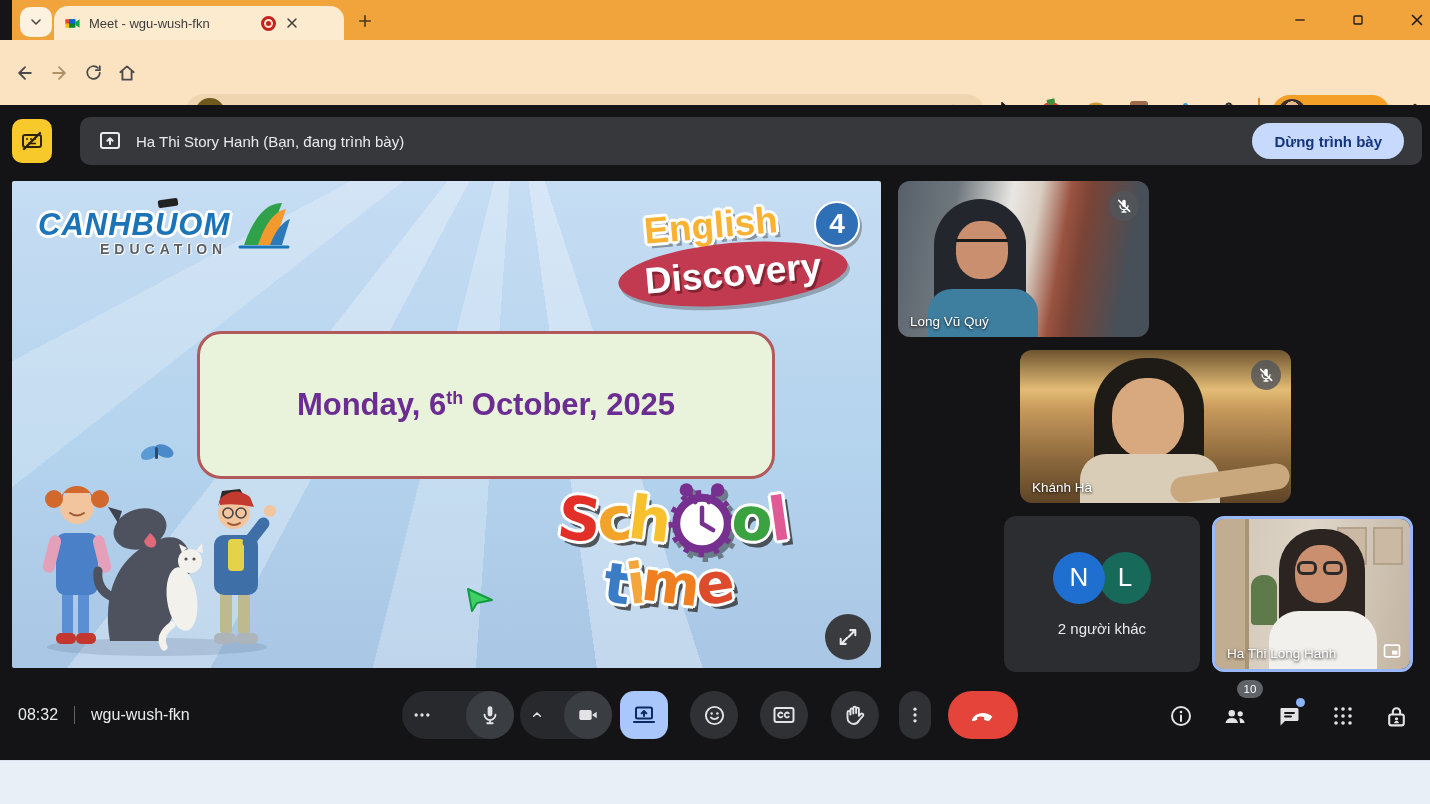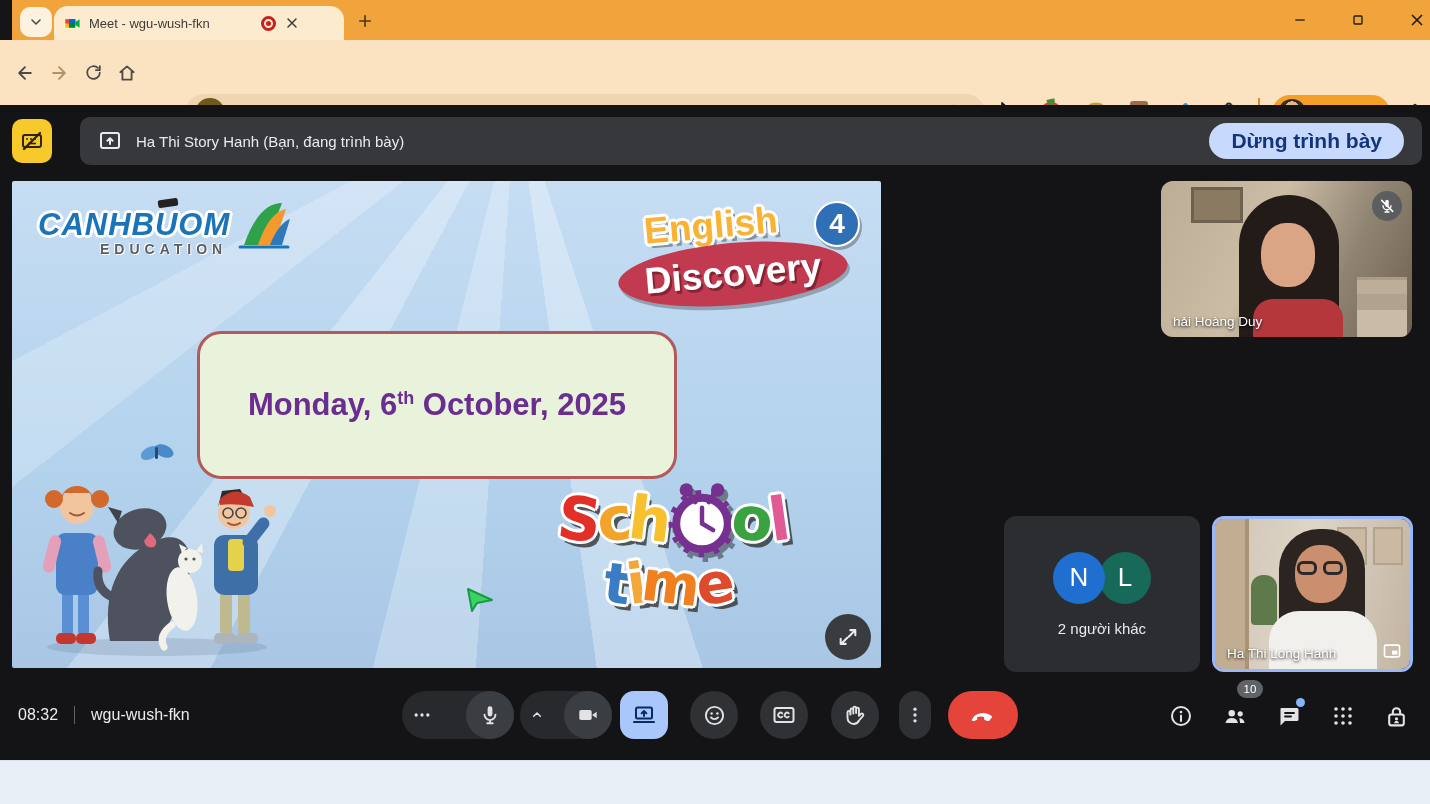--- a/index.html
+++ b/index.html
@@ -28,42 +28,42 @@
     display:flex;align-items:center;gap:8px;padding:0 6px}
   .avatar-sm{width:28px;height:28px;border-radius:50%;background:radial-gradient(circle at 50% 35%,#E8B68C 0 32%,#3A2E28 33% 62%,#C8613F 63%)}
   
   .stage{position:absolute;left:0;top:105px;width:1430px;height:655px;background:var(--meet-bg,#141416)}
   .warn-chip{position:absolute;left:12px;top:14px;width:40px;height:44px;border-radius:10px;background:#F8C92B;
     display:flex;align-items:center;justify-content:center;color:#2d2408}
   .banner{position:absolute;left:80px;top:12px;width:1342px;height:48px;border-radius:10px;background:var(--banner-bg,#36383B);
     display:flex;align-items:center;padding:0 18px;color:#E8EAED}
   .banner-text{font-size:15px;margin-left:14px}
   .stop-btn{margin-left:auto;height:36px;padding:0 22px;border-radius:18px;background:var(--stop-btn-bg,#C7DAFD);
-    color:var(--stop-btn-text,#14357D);font-size:21px;font-weight:bold;display:flex;align-items:center;border:none;cursor:pointer}
+    color:var(--stop-btn-text,#14357D);font-size:15px;font-weight:bold;display:flex;align-items:center;border:none;cursor:pointer}
   
   .present-tile{position:absolute;left:12px;top:76px;width:869px;height:487px;border-radius:2px;overflow:hidden;
     background:linear-gradient(180deg,#C6DDF3 0%,#B4D3ED 55%,#A9C7E5 100%)}
   .rays{position:absolute;inset:0;background:conic-gradient(from 152deg at 58% -18%,
     rgba(255,255,255,0) 0 10deg, rgba(255,255,255,.30) 10deg 20deg, rgba(255,255,255,0) 20deg 32deg,
     rgba(255,255,255,.25) 32deg 42deg, rgba(255,255,255,0) 42deg 56deg, rgba(255,255,255,.28) 56deg 66deg,
     rgba(255,255,255,0) 66deg 80deg, rgba(255,255,255,.22) 80deg 90deg, rgba(255,255,255,0) 90deg)}
   .brand{position:absolute;left:26px;top:26px;display:flex;align-items:flex-start;gap:6px}
   .brand-name{font-size:31px;font-weight:bold;font-style:italic;color:#1B74B8;letter-spacing:1px;
     text-shadow:-2px -2px 0 #fff,2px -2px 0 #fff,-2px 2px 0 #fff,2px 2px 0 #fff,0 3px 0 #fff,3px 0 0 #fff,0 -3px 0 #fff,-3px 0 0 #fff}
   .brand-sub{font-size:14px;letter-spacing:5px;color:#5A5E63;margin:-2px 0 0 62px;font-weight:bold;
     text-shadow:-1px -1px 0 #fff,1px 1px 0 #fff}
   .engdisc{position:absolute;left:600px;top:18px;width:255px;height:125px}
   .eng-top{position:absolute;left:32px;top:6px;font-size:37px;font-weight:bold;color:#F9B233;transform:rotate(-5deg);
     text-shadow:-2px -2px 0 #fff,2px -2px 0 #fff,-2px 2px 0 #fff,2px 2px 0 #fff,0 3px 0 #fff,3px 0 0 #fff,0 -3px 0 #fff,-3px 0 0 #fff,4px 5px 0 rgba(60,60,60,.45)}
   .disc-oval{position:absolute;left:6px;top:44px;width:230px;height:62px;border-radius:50%;background:#C23A50;transform:rotate(-5deg);
     display:flex;align-items:center;justify-content:center;box-shadow:2px 4px 0 rgba(60,60,60,.35)}
   .disc-text{font-size:37px;font-weight:bold;color:#fff;text-shadow:2px 3px 0 rgba(90,20,30,.6)}
   .lvl-circle{position:absolute;left:202px;top:2px;width:46px;height:46px;border-radius:50%;background:#2E6FB6;border:2px solid #fff;
     display:flex;align-items:center;justify-content:center;color:#fff;font-size:28px;font-weight:bold;box-shadow:2px 3px 0 rgba(60,60,60,.4)}
-  .title-box{position:absolute;left:185px;top:150px;width:480px;height:148px;border-radius:24px;background:var(--title-box-bg,#E9F3DC);
+  .title-box{position:absolute;left:185px;top:150px;width:578px;height:148px;border-radius:24px;background:var(--title-box-bg,#E9F3DC);
     border:3px solid var(--title-box-border,#B2595B);display:flex;flex-direction:column;align-items:center;justify-content:center;gap:6px}
   .title-line{font-size:31px;font-weight:bold;color:var(--title-text,#6B2D91)}
   .title-line sup{font-size:18px}
   .schooltime{position:absolute;left:548px;top:300px;width:312px;height:182px}
   .st-row{display:flex;align-items:center}
   .st-letter{display:inline-block;font-weight:bold;font-size:60px;margin:0 -2px;font-family:"DejaVu Sans","Liberation Sans",sans-serif;
     text-shadow:-2px -2px 0 #fff,2px -2px 0 #fff,-2px 2px 0 #fff,2px 2px 0 #fff,0 3px 0 #fff,3px 0 0 #fff,0 -3px 0 #fff,-3px 0 0 #fff,5px 6px 0 rgba(40,40,40,.75)}
   .st-row2 .st-letter{font-size:56px}
   .cursor-green{position:absolute;left:452px;top:402px}
   .expand-btn{position:absolute;right:10px;bottom:8px;width:46px;height:46px;border-radius:50%;background:#3A3B3E;
@@ -576,36 +576,48 @@
         <path d="M4 6 L28 17 L13 20 L8 28 Z" fill="#3ED163" stroke="#159A44" stroke-width="2" stroke-linejoin="round"></path>
       </svg>
 
       <button class="expand-btn">
         <svg width="22" height="22">
             <use href="#sym-expand"></use>
           </svg>
       </button>
     </div>
 
-
-    <div class="tile" style="left:1161px;top:76px;width:251px;height:156px">
-      <div class="vid" style="background:linear-gradient(115deg,#BCAD97 0%,#CBBCA5 40%,#8F8472 70%,#6E5F4E 100%)"></div>
-      <div class="abs" style="left:30px;top:6px;width:52px;height:36px;background:#8A7A62;border:3px solid #6E6150"></div>
-      <div class="abs" style="left:196px;top:96px;width:50px;height:60px;background:#C9BBA6;border-top:3px solid #AA9C86;box-shadow:inset 0 14px 0 #BCAE98, inset 0 30px 0 #B0A28C"></div>
-      <div class="abs" style="left:78px;top:14px;width:100px;height:150px;background:#221B18;border-radius:50px 50px 0 0"></div>
-      <div class="abs" style="left:100px;top:42px;width:54px;height:64px;background:#D9A584;border-radius:46%"></div>
-      <div class="abs" style="left:92px;top:118px;width:90px;height:40px;background:#B5373C;border-radius:20px 20px 0 0"></div>
+    <div class="tile" style="left:898px;top:76px;width:251px;height:156px">
+      <div class="vid" style="background:linear-gradient(100deg,#57606A 0%,#6F777E 22%,#E9E7E3 42%,#D9CEC2 52%,#9A5240 63%,#7A4436 70%,#474F58 88%)"></div>
+      <div class="abs" style="left:36px;top:18px;width:92px;height:150px;background:#23262C;border-radius:46px 46px 0 0"></div>
+      <div class="abs" style="left:58px;top:40px;width:52px;height:58px;background:#C98F6E;border-radius:45%"></div>
+      <div class="abs" style="left:58px;top:58px;width:52px;height:10px;border-top:3px solid #1a1a1a"></div>
+      <div class="abs" style="left:30px;top:108px;width:110px;height:60px;background:#3E7FA0;border-radius:24px 24px 0 0"></div>
       <span class="mute-chip">
           <svg width="16" height="16">
             <use href="#sym-micoff"></use>
           </svg>
         </span>
-      <span class="name-tag">hải Hoàng Duy</span>
-    </div>
-
+      <span class="name-tag">Long Vũ Quý</span>
+    </div>
+
+
+    <div class="tile" style="left:1020px;top:245px;width:271px;height:153px">
+      <div class="vid" style="background:linear-gradient(180deg,#6E5430 0%,#E3BC76 26%,#C89B5C 38%,#8E6A3E 70%,#5E4426 100%)"></div>
+      <div class="abs" style="left:74px;top:8px;width:110px;height:150px;background:#1E1B17;border-radius:52px 52px 0 0"></div>
+      <div class="abs" style="left:92px;top:28px;width:72px;height:80px;background:#D8A87E;border-radius:46%"></div>
+      <div class="abs" style="left:60px;top:104px;width:140px;height:52px;background:#D9CDB7;border-radius:26px 26px 0 0"></div>
+      <div class="abs" style="left:150px;top:120px;width:120px;height:26px;background:#C9A87E;border-radius:14px;transform:rotate(-8deg)"></div>
+      <span class="mute-chip">
+          <svg width="16" height="16">
+            <use href="#sym-micoff"></use>
+          </svg>
+        </span>
+      <span class="name-tag">Khánh Hà</span>
+    </div>
 
 
     <div class="tile others-tile" style="left:1004px;top:411px;width:196px;height:156px">
       <div style="display:flex">
         <div class="init-circle" style="background:var(--avatar-n,#1E6FD0);z-index:1">N</div>
         <div class="init-circle" style="background:var(--avatar-l,#17695A);margin-left:-6px">L</div>
       </div>
       <div class="others-label">2 người khác</div>
     </div>
 

